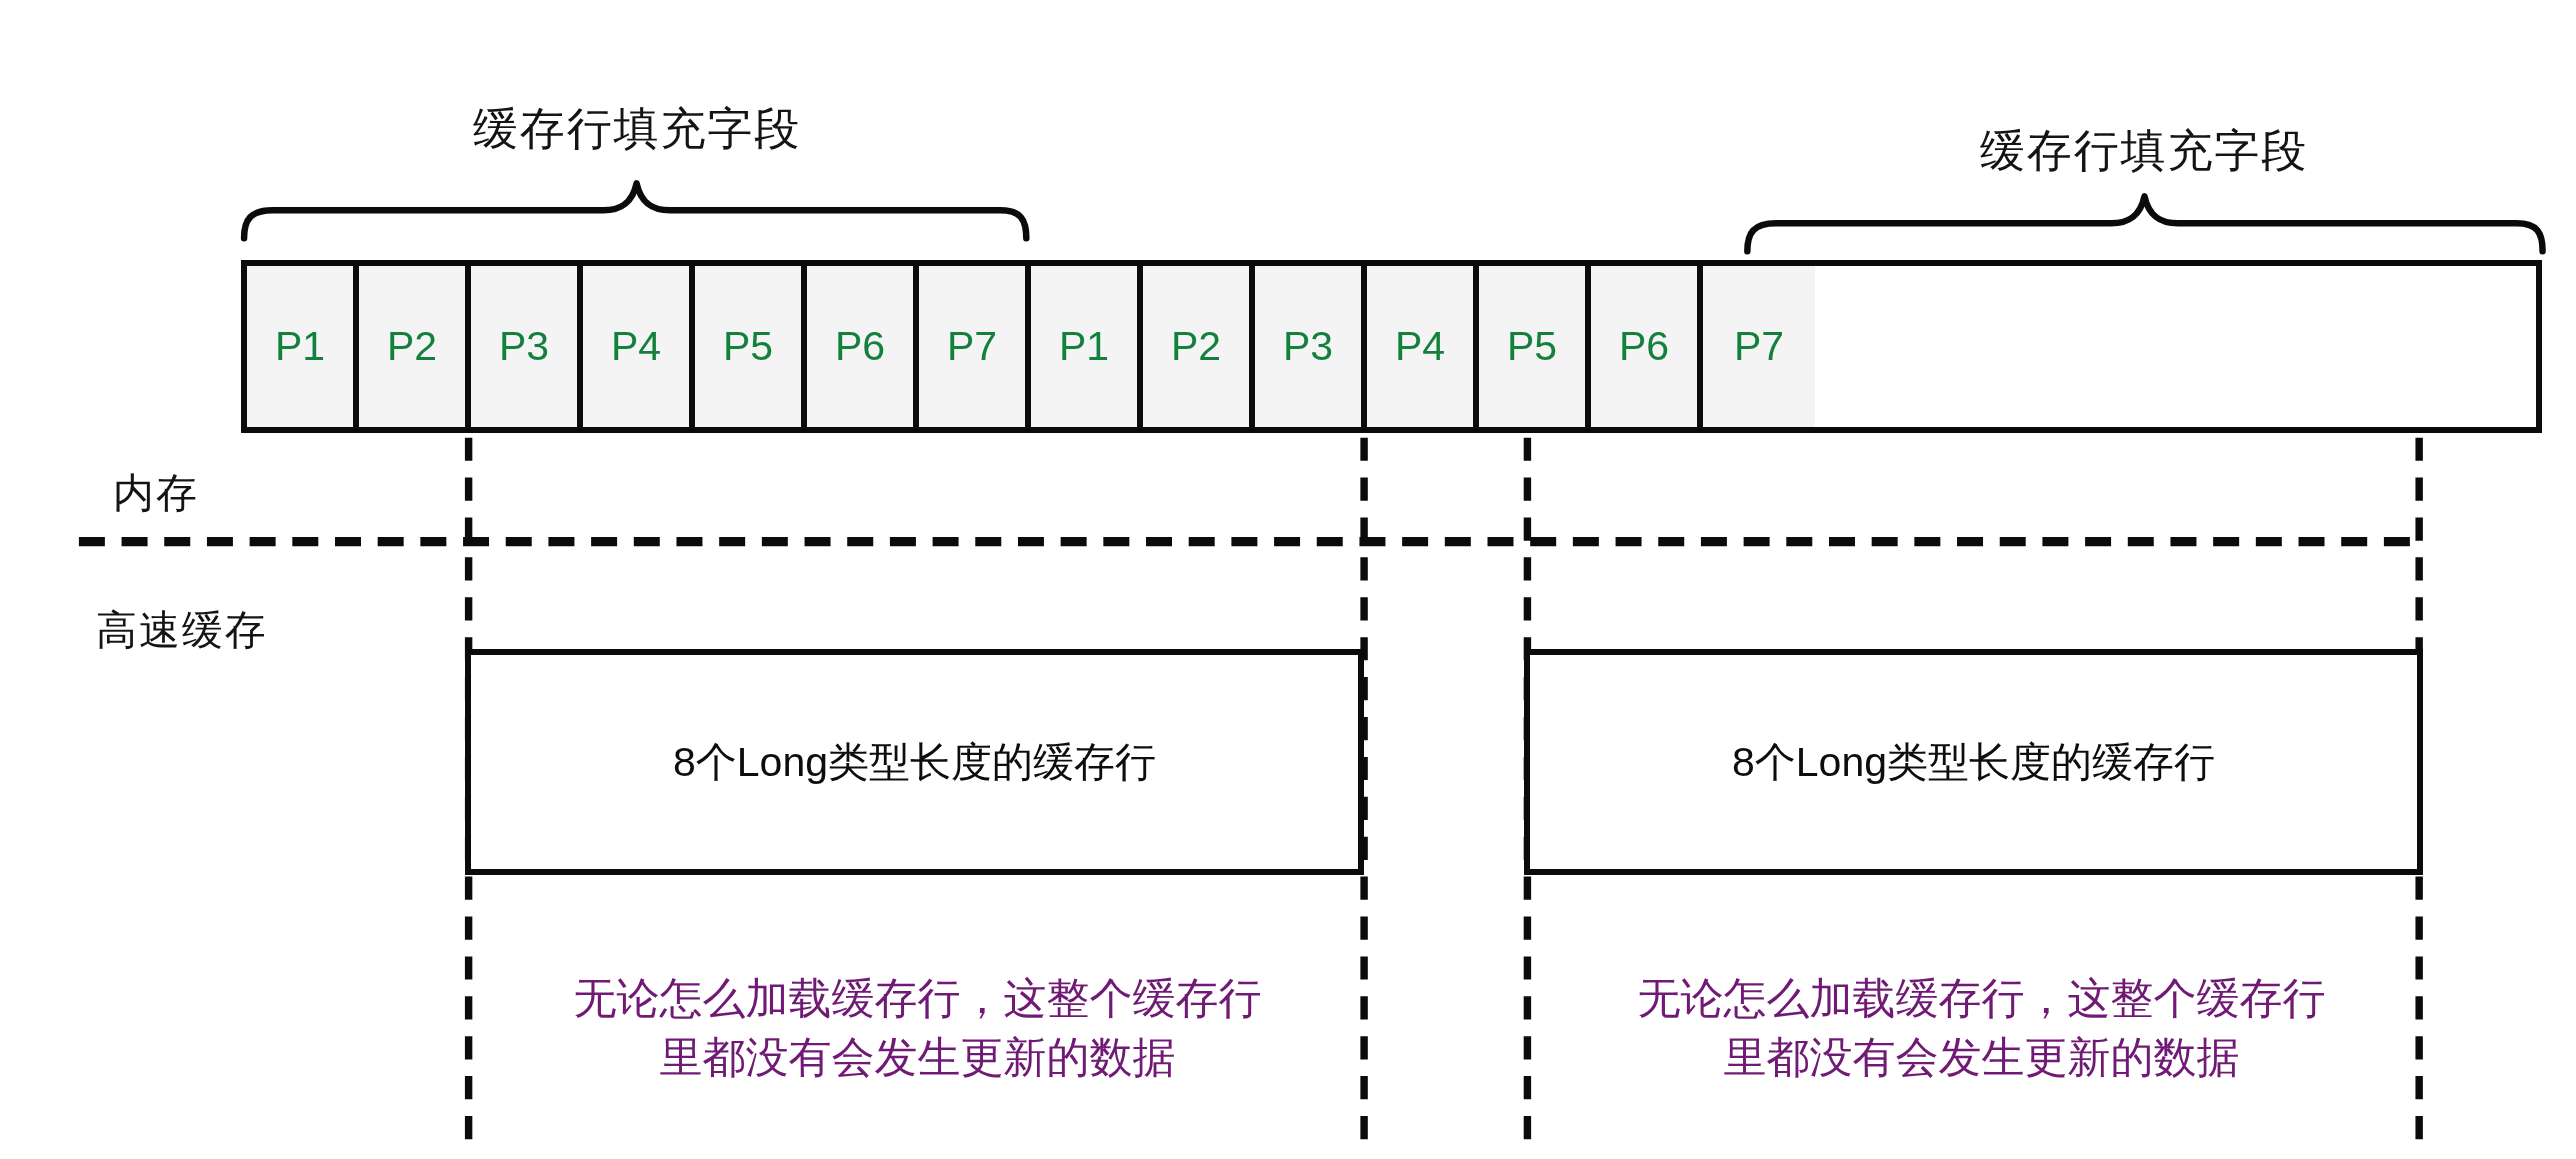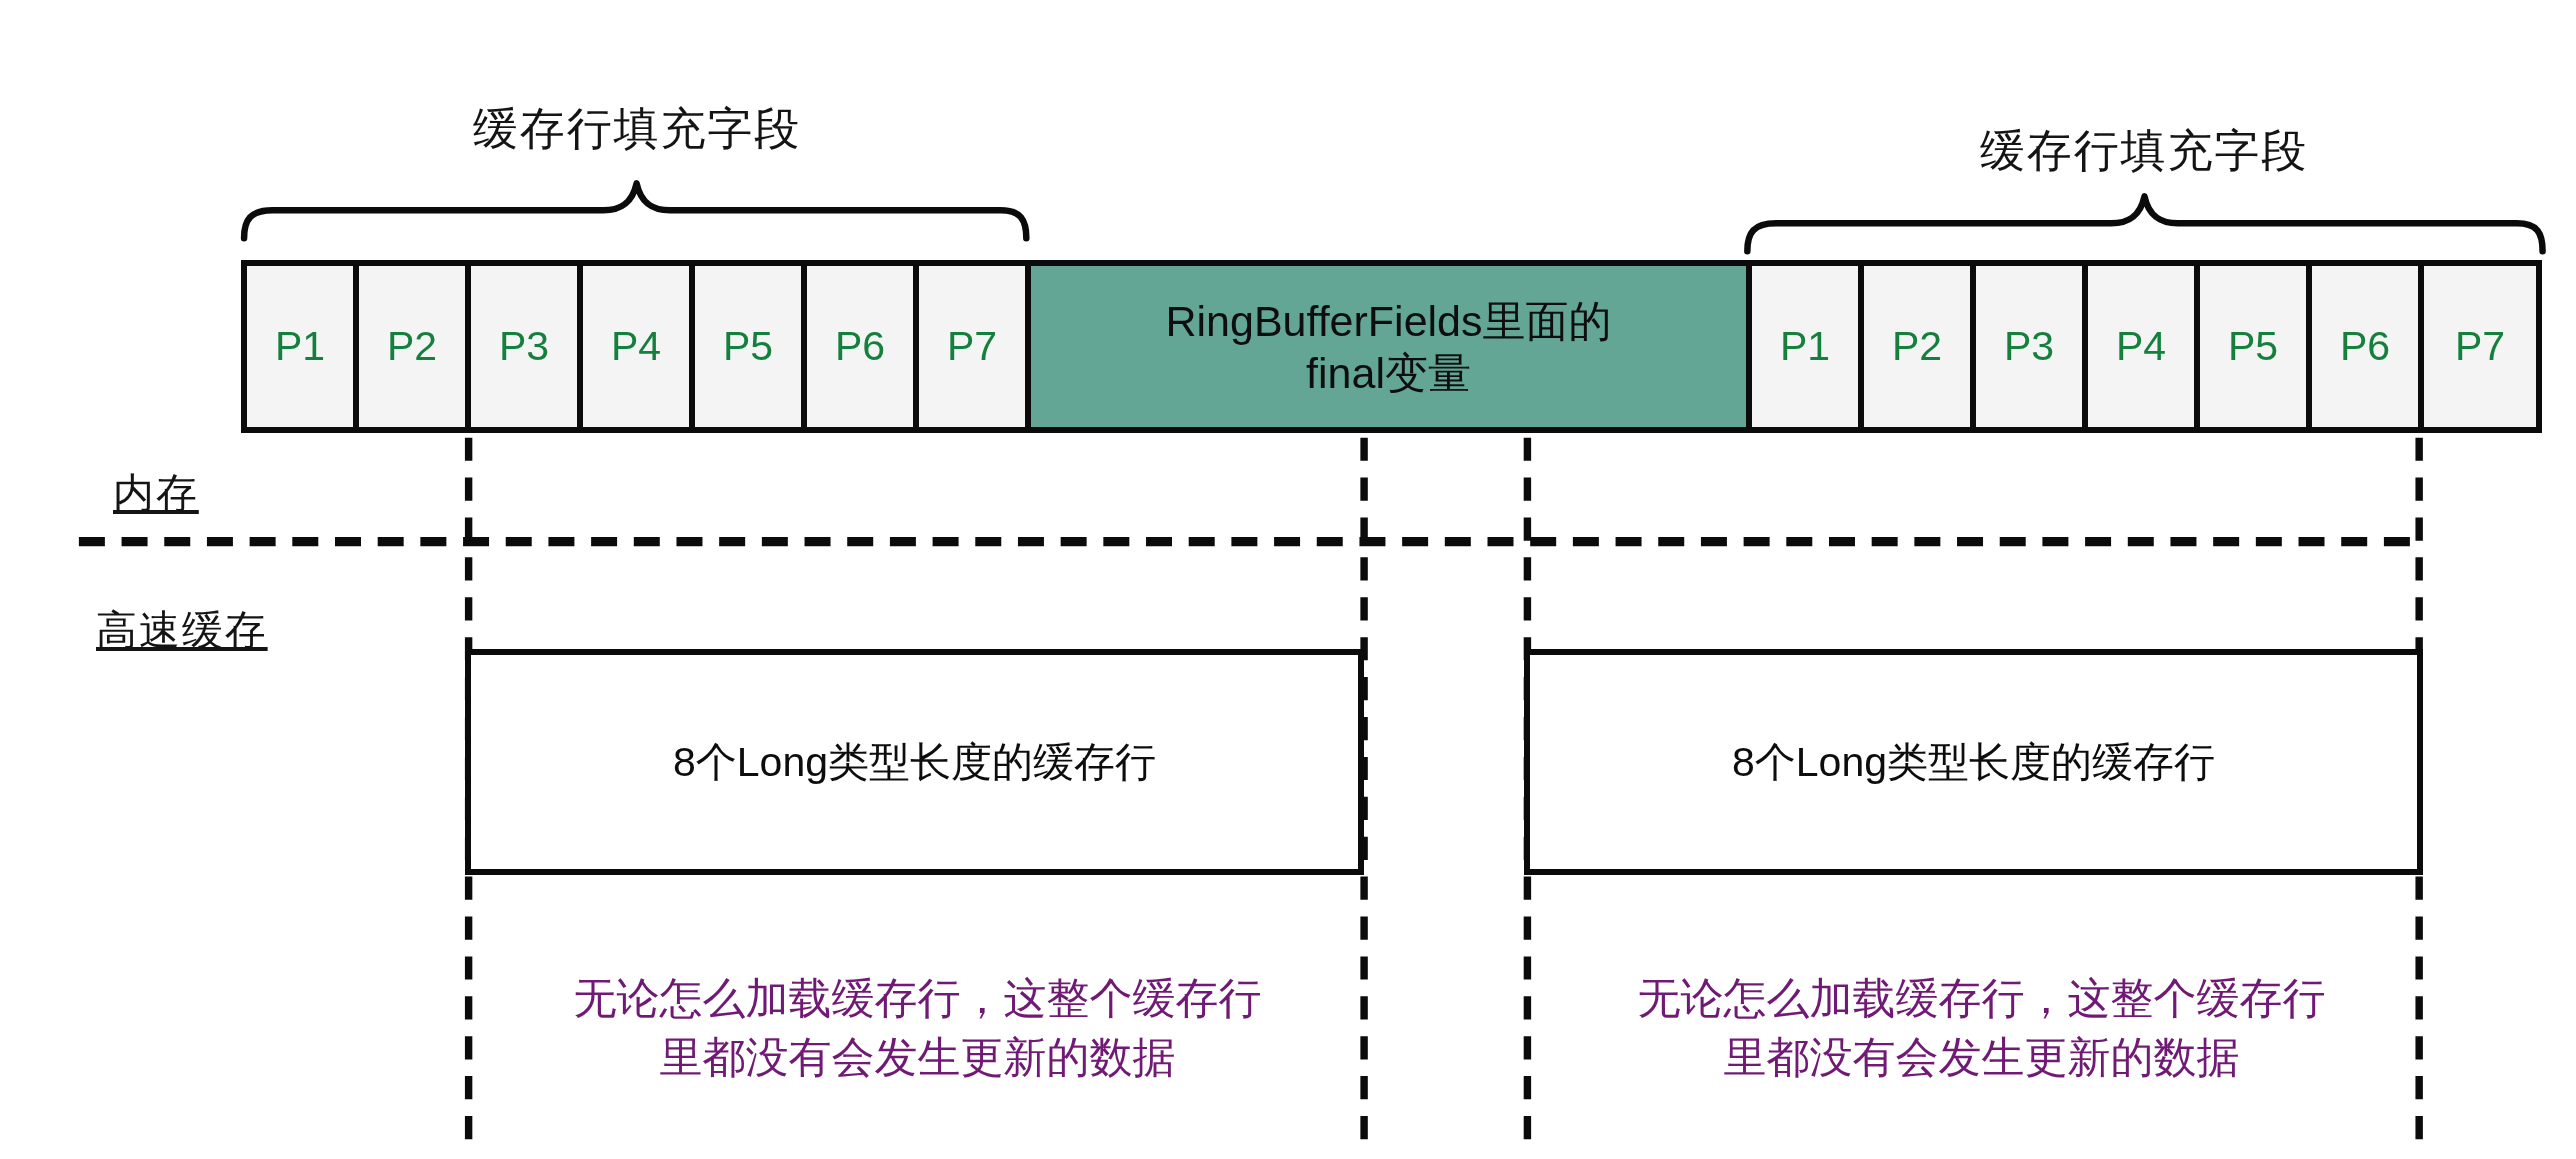--- a/index.html
+++ b/index.html
@@ -76,21 +76,20 @@
     text-align: center;
   }
 
   
   .section-label {
     position: absolute;
     font-size: 41px;
     color: #141414;
     letter-spacing: 1.9px;
     white-space: nowrap;
-    text-decoration: underline;
   }
   .section-label.memory { left: 113px; top: 419px; }
   .section-label.cache  { left: 96px; top: 556px; }
 
   
   .cache-rect {
     position: absolute;
     top: 602px;
     width: 899px; height: 226px;
     box-sizing: border-box;
@@ -152,24 +151,20 @@
         <div class="pcell">P3</div>
 
         <div class="pcell">P4</div>
 
         <div class="pcell">P5</div>
 
         <div class="pcell">P6</div>
 
         <div class="pcell">P7</div>
       </div>
-    <div class="green-box">
-      <div>RingBufferFields里面的</div>
-      <div>final变量</div>
-    </div>
     <div class="pcells right">
 
         <div class="pcell">P1</div>
 
         <div class="pcell">P2</div>
 
         <div class="pcell">P3</div>
 
         <div class="pcell">P4</div>
 

